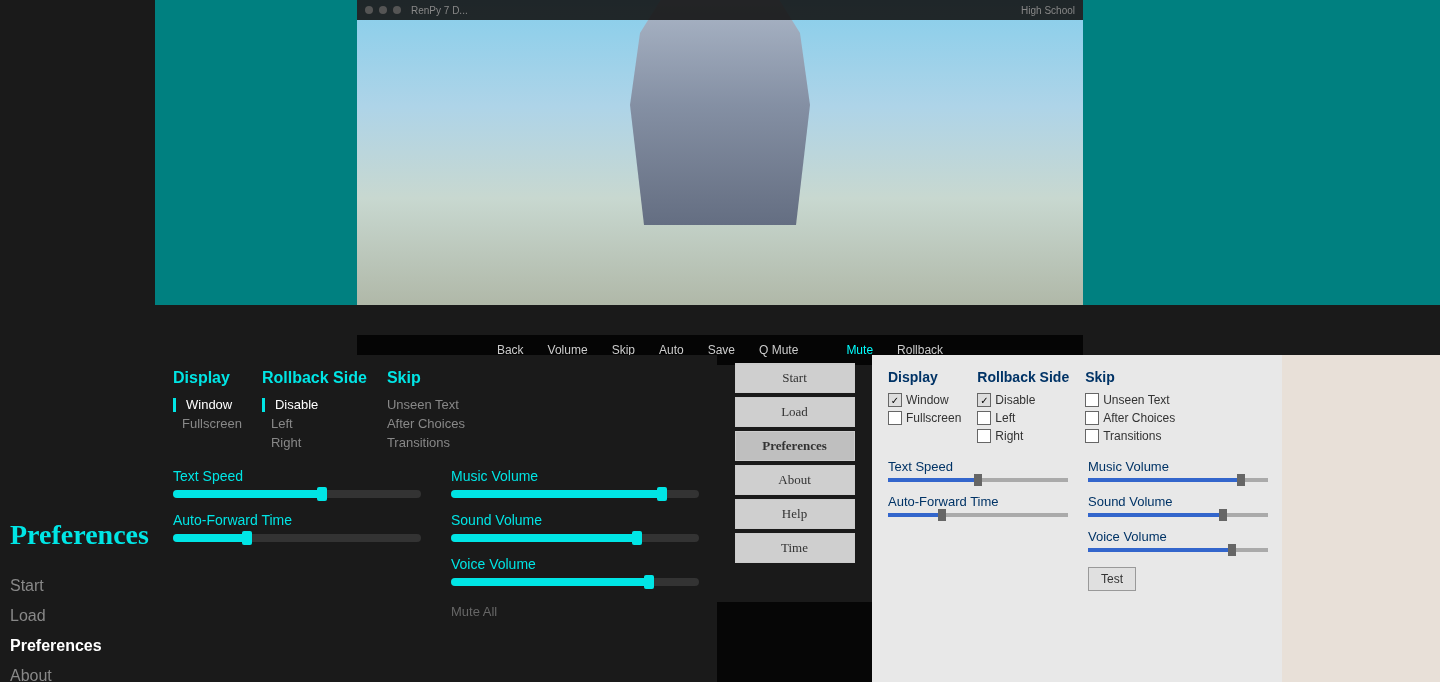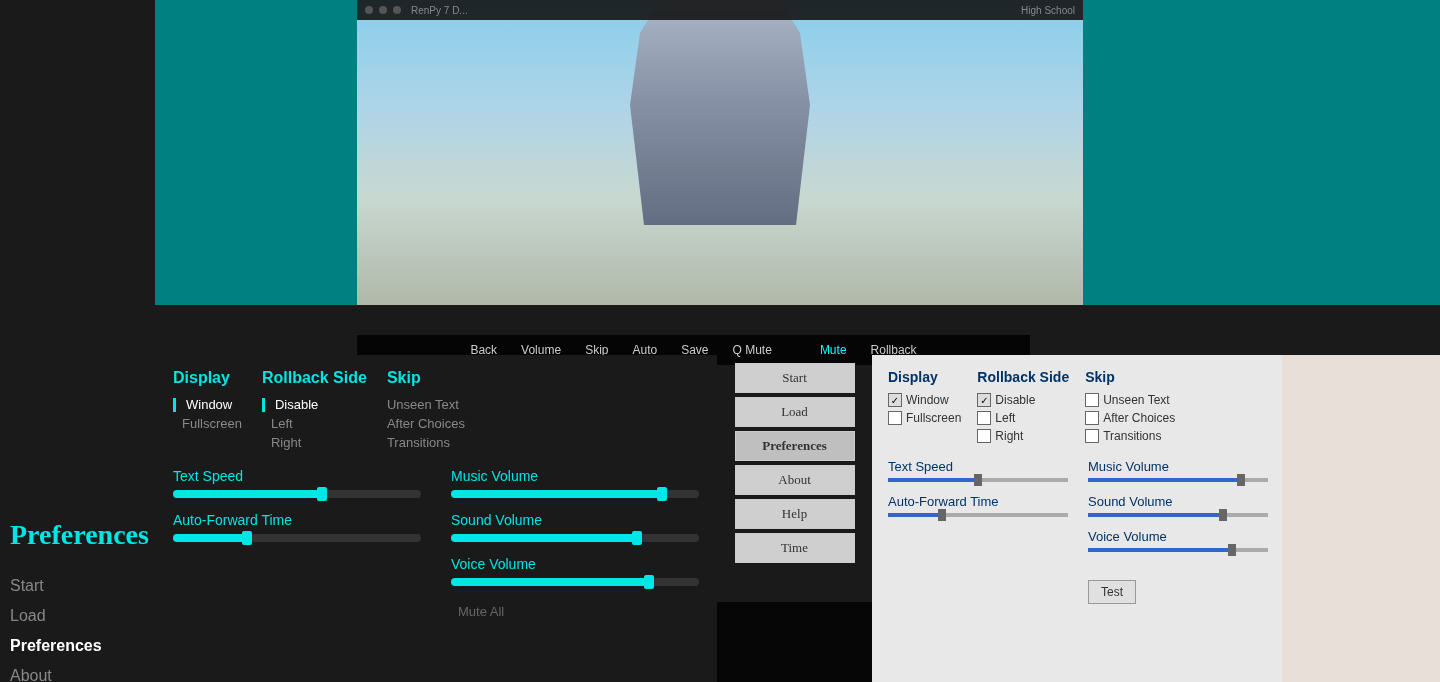--- a/index.html
+++ b/index.html
@@ -34,21 +34,21 @@
     }
     .dialogue-name {
       color: #00bfff; font-size: 18px; font-weight: bold; margin-bottom: 4px;
     }
     .dialogue-text {
       color: #ffffff; font-size: 14px;
     }
 
     
     .toolbar {
-      position: absolute; top: 305px; left: 357px; width: 673px; height: 30px;
+      position: absolute; top: 305px; left: 357px; width: 726px; height: 30px;
       background: rgba(0,0,0,0.8); display: flex; align-items: center;
       justify-content: center; gap: 16px;
     }
     .toolbar-btn {
       color: #cccccc; font-size: 12px; cursor: pointer; background: none; border: none;
       padding: 2px 4px;
     }
     .toolbar-btn.active { color: #00ffff; }
 
     
@@ -132,21 +132,21 @@
     .light-slider-track {
       width: 100%; height: 4px; background: #aaa; position: relative;
     }
     .light-slider-handle {
       width: 8px; height: 12px; background: #666; position: absolute;
       top: -4px; cursor: pointer;
     }
 
     .mute-btn {
       color: #666; font-size: 13px; margin-top: 4px; cursor: pointer;
-      background: none; border: none; margin-left: 7px;
+      background: none; border: none;
     }
 
     
     .test-btn {
       position: absolute; bottom: 16px; right: 16px;
       background: #e0e0e0; border: 1px solid #999; padding: 4px 12px;
       font-size: 12px; cursor: pointer; color: #333;
     }
 
     
@@ -398,18 +398,18 @@
           <div class="light-slider-handle" style="left:73%;"></div>
         </div>
       </div>
       <div class="light-slider-section">
         <div class="light-slider-title">Voice Volume</div>
         <div class="light-slider-track" style="width:180px;">
           <div style="height:100%;width:80%;background:#3366cc;"></div>
           <div class="light-slider-handle" style="left:78%;"></div>
         </div>
       </div>
-      <button class="test-btn" style="position:static;display:inline-block;margin-top:16px;">Test</button>
+      <button class="test-btn" style="position:static;display:inline-block;margin-top:3px;">Test</button>
     </div>
   </div>
 </div>
 
 <div style="position:absolute;top:355px;right:0;width:158px;height:327px;background:#e8e0d8;"></div>
 
 </body></html>

